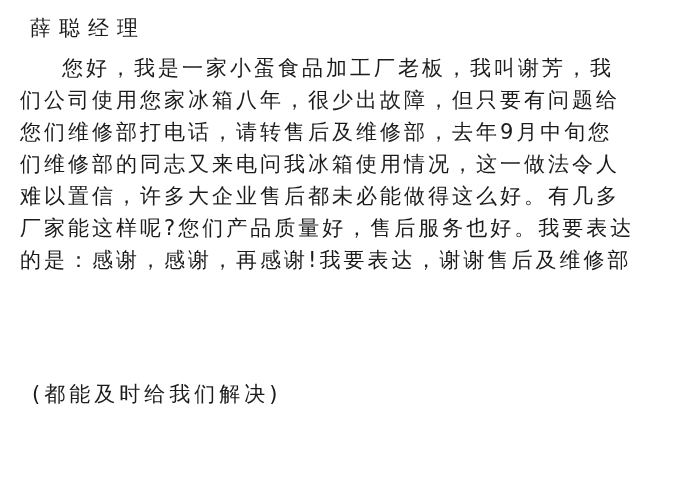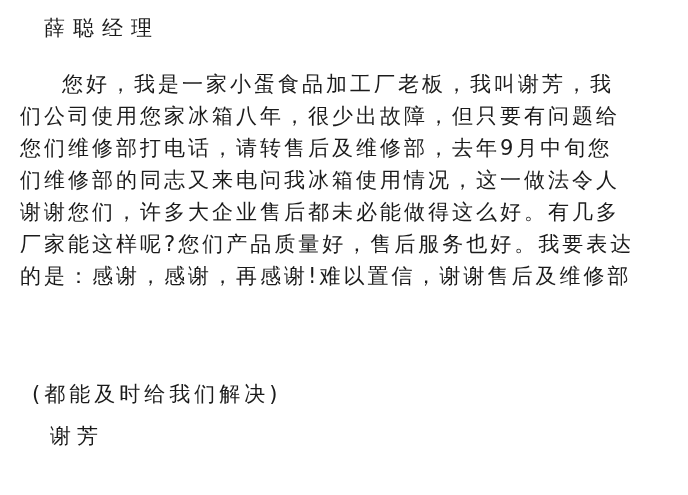--- a/index.html
+++ b/index.html
@@ -17,29 +17,29 @@
     color: #1b1b1b;
   }
   .hand {
     font-size: 21px;
     letter-spacing: 3px;
     white-space: nowrap;
     font-weight: 400;
   }
   .salutation {
     position: absolute;
-    left: 44px;
+    left: 30px;
     top: 14px;
     letter-spacing: 8px;
     text-align: right;
   }
   .letter-body {
     position: absolute;
     left: 20px;
-    top: 68px;
+    top: 52px;
   }
   .letter-line {
     height: 32px;
     line-height: 32px;
   }
   .letter-line.first {
     text-indent: 42px;
   }
   .closing {
     position: absolute;
@@ -72,24 +72,23 @@
 
 <div class="page">
 
   <div class="hand salutation">薛聪经理</div>
 
   <div class="letter-body">
     <div class="hand letter-line first">您好，我是一家小蛋食品加工厂老板，我叫谢芳，我</div>
     <div class="hand letter-line">们公司使用您家冰箱八年，很少出故障，但只要有问题给</div>
     <div class="hand letter-line">您们维修部打电话，请转售后及维修部，去年9月中旬您</div>
     <div class="hand letter-line">们维修部的同志又来电问我冰箱使用情况，这一做法令人</div>
-    <div class="hand letter-line">谢谢您们，许多大企业售后都未必能做得这么好。有几多</div>
+    <div class="hand letter-line">难以置信，许多大企业售后都未必能做得这么好。有几多</div>
     <div class="hand letter-line">厂家能这样呢?您们产品质量好，售后服务也好。我要表达</div>
-    <div class="hand letter-line">的是：感谢，感谢，再感谢!难以置信，谢谢售后及维修部</div>
+    <div class="hand letter-line">的是：感谢，感谢，再感谢!我要表达，谢谢售后及维修部</div>
   </div>
 
 
   <div class="hand forward-note">(都能及时给我们解决)</div>
 
-  <div class="hand signature">谢芳</div>
 
 
 </div>
 
 </body></html>

